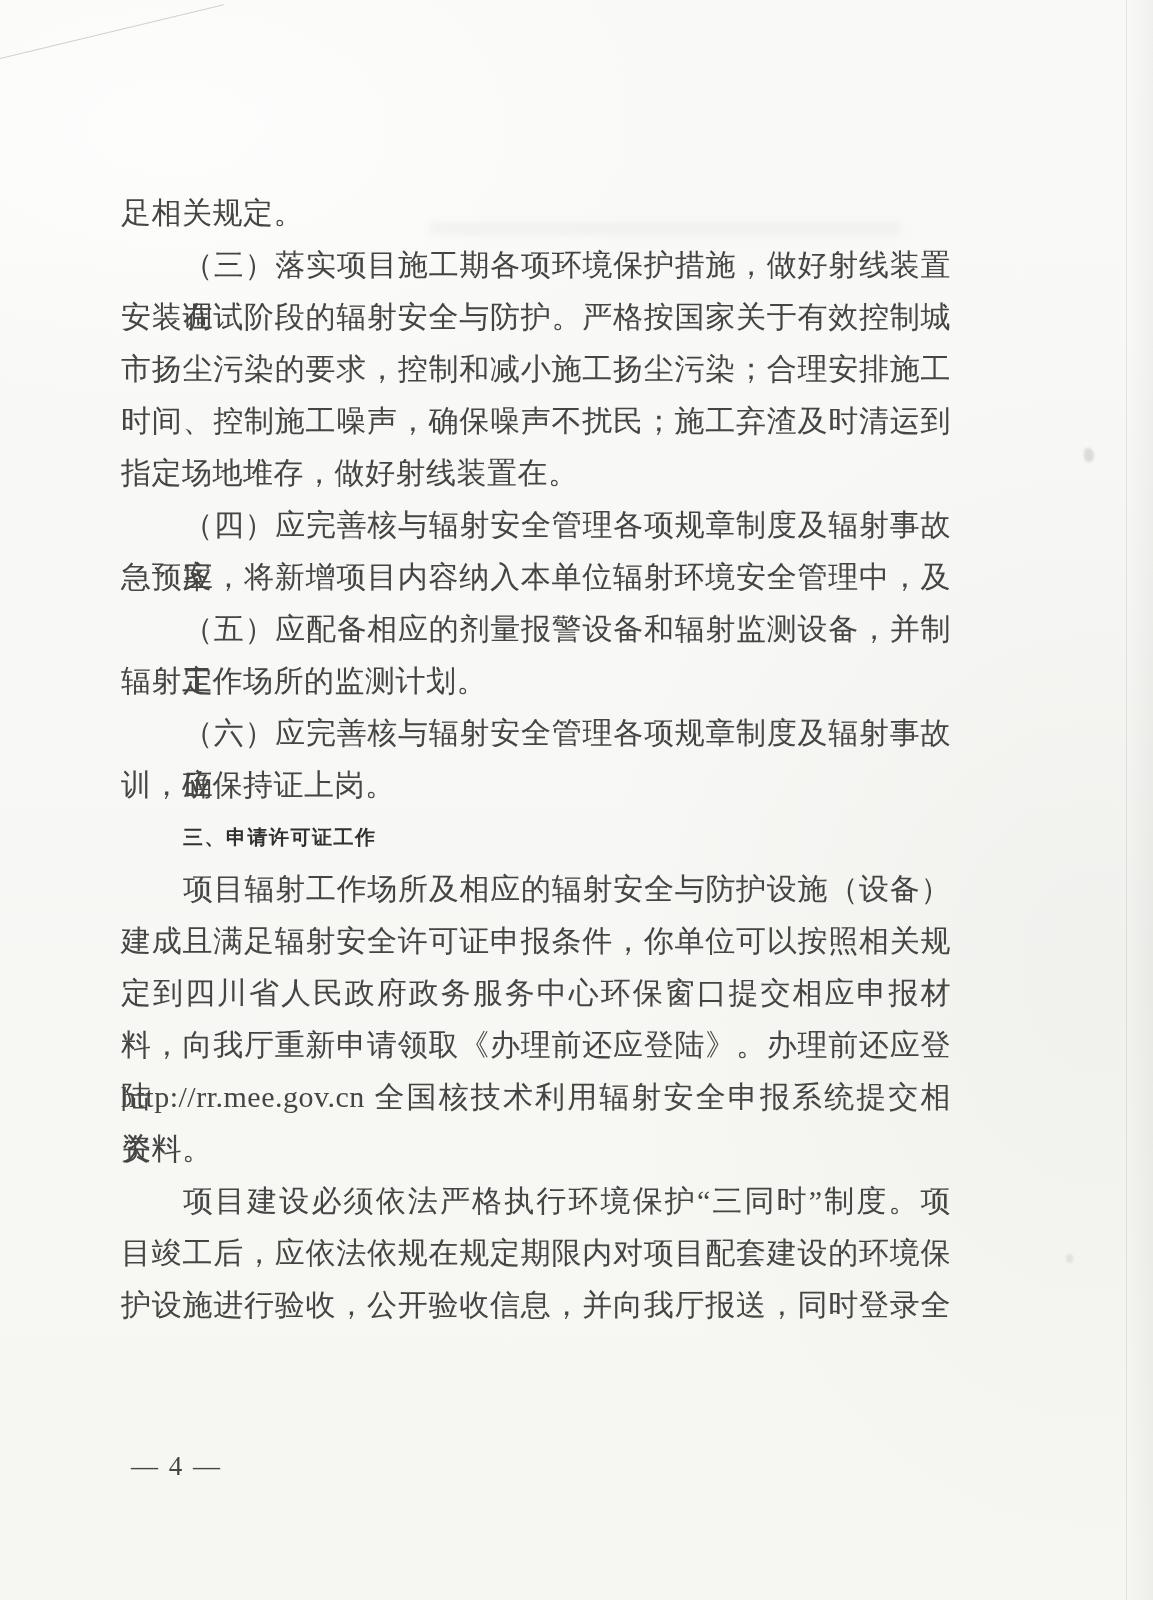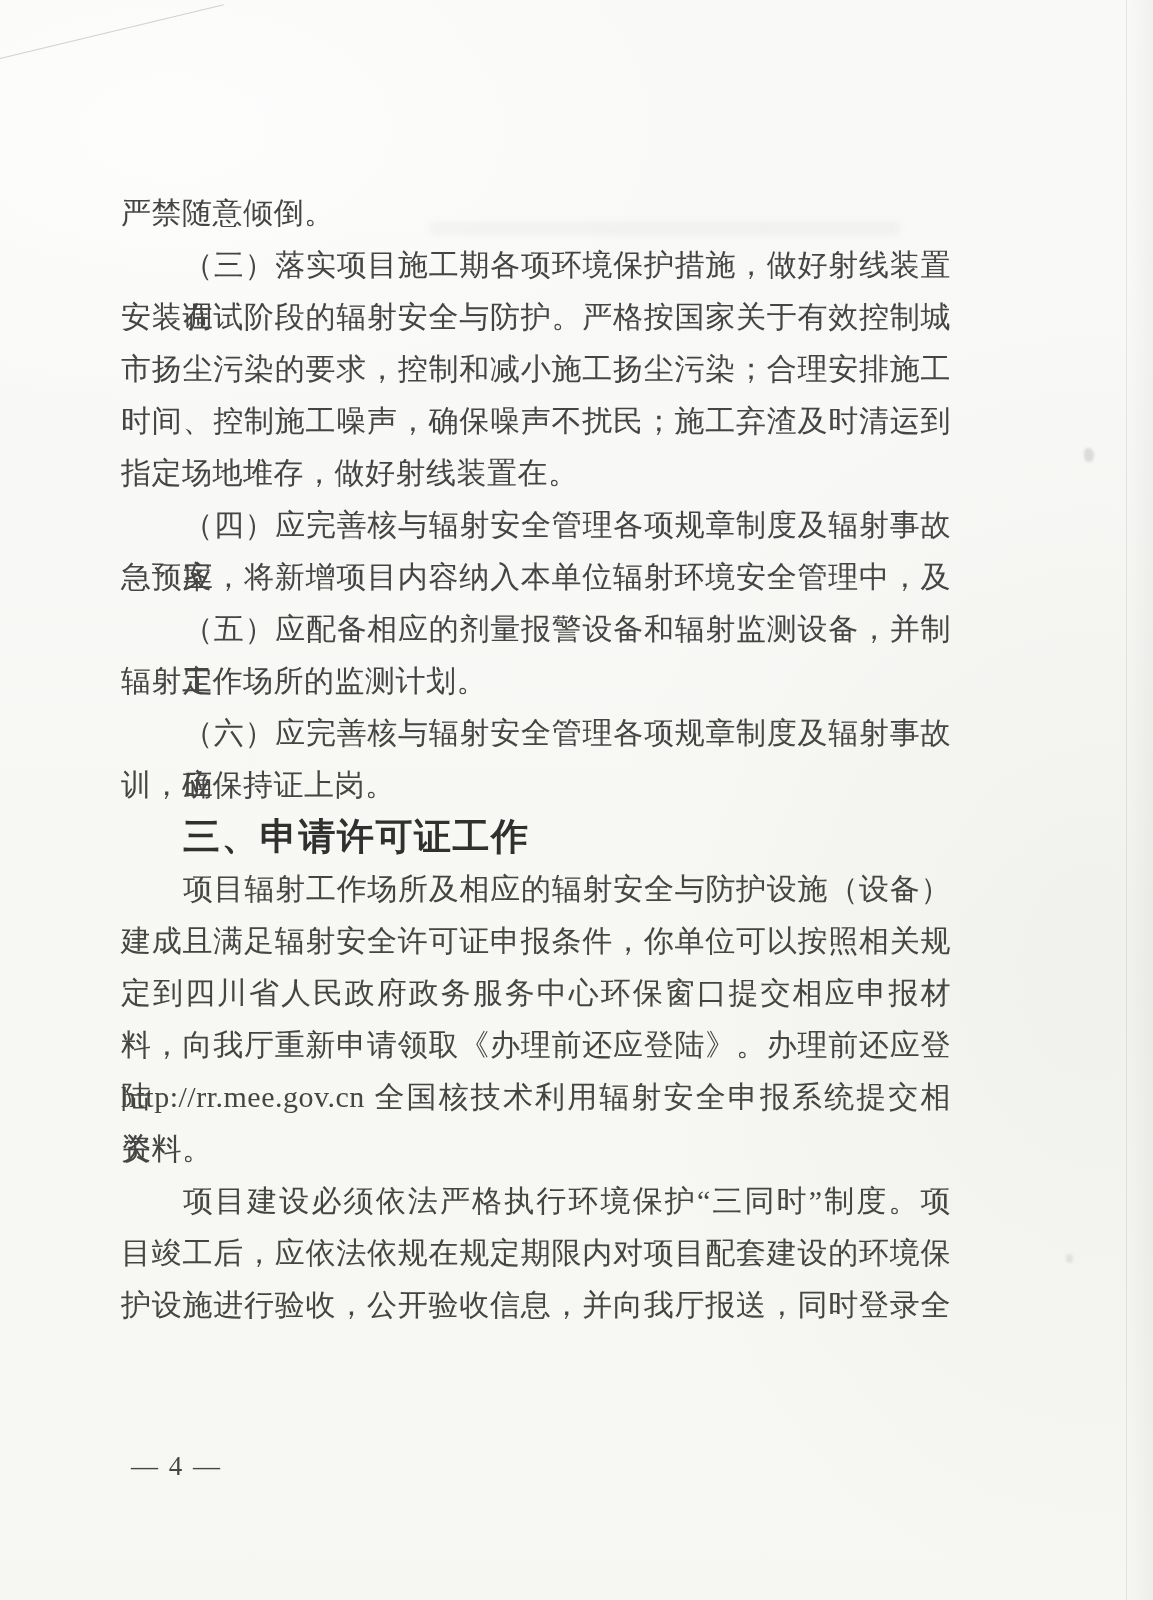--- a/index.html
+++ b/index.html
@@ -58,21 +58,21 @@
     white-space:normal;
     text-align:justify;
     text-align-last:justify;
     -moz-text-align-last:justify;
   }
   .line.indent{padding-left:62px;font-family:Liberation Serif, serif;}
   .line.heading{
     font-family:"Liberation Sans", sans-serif;
     font-weight:700;
     color:#30302e;
-    font-size:37px;
+    font-size:20px;
     letter-spacing:1.5px;
   }
   .page-number{
     position:absolute;left:131px;top:1446px;
     font-size:27px;line-height:40px;
     color:#454543;
     letter-spacing:2px;
     font-family:"Liberation Serif", serif;
   }
 </style>
@@ -81,21 +81,21 @@
 
 <div class="paper"></div>
 <div class="fold-top-left"></div>
 <div class="fold-right"></div>
 <div class="edge-shade-right"></div>
 <div class="ghost-bleed"></div>
 <div class="speck-1"></div>
 <div class="speck-2"></div>
 
 <div class="textblock">
-  <div class="line">严禁随意倾倒。</div>
+  <div class="line">足相关规定。</div>
   <div class="line j indent">（三）落实项目施工期各项环境保护措施，做好射线装置在</div>
   <div class="line j">安装调试阶段的辐射安全与防护。严格按国家关于有效控制城</div>
   <div class="line j">市扬尘污染的要求，控制和减小施工扬尘污染；合理安排施工</div>
   <div class="line j">时间、控制施工噪声，确保噪声不扰民；施工弃渣及时清运到</div>
   <div class="line">指定场地堆存，做好射线装置在。</div>
   <div class="line j indent">（四）应完善核与辐射安全管理各项规章制度及辐射事故应</div>
   <div class="line j">急预案，将新增项目内容纳入本单位辐射环境安全管理中，及</div>
   <div class="line j indent">（五）应配备相应的剂量报警设备和辐射监测设备，并制定</div>
   <div class="line">辐射工作场所的监测计划。</div>
   <div class="line j indent">（六）应完善核与辐射安全管理各项规章制度及辐射事故应</div>

